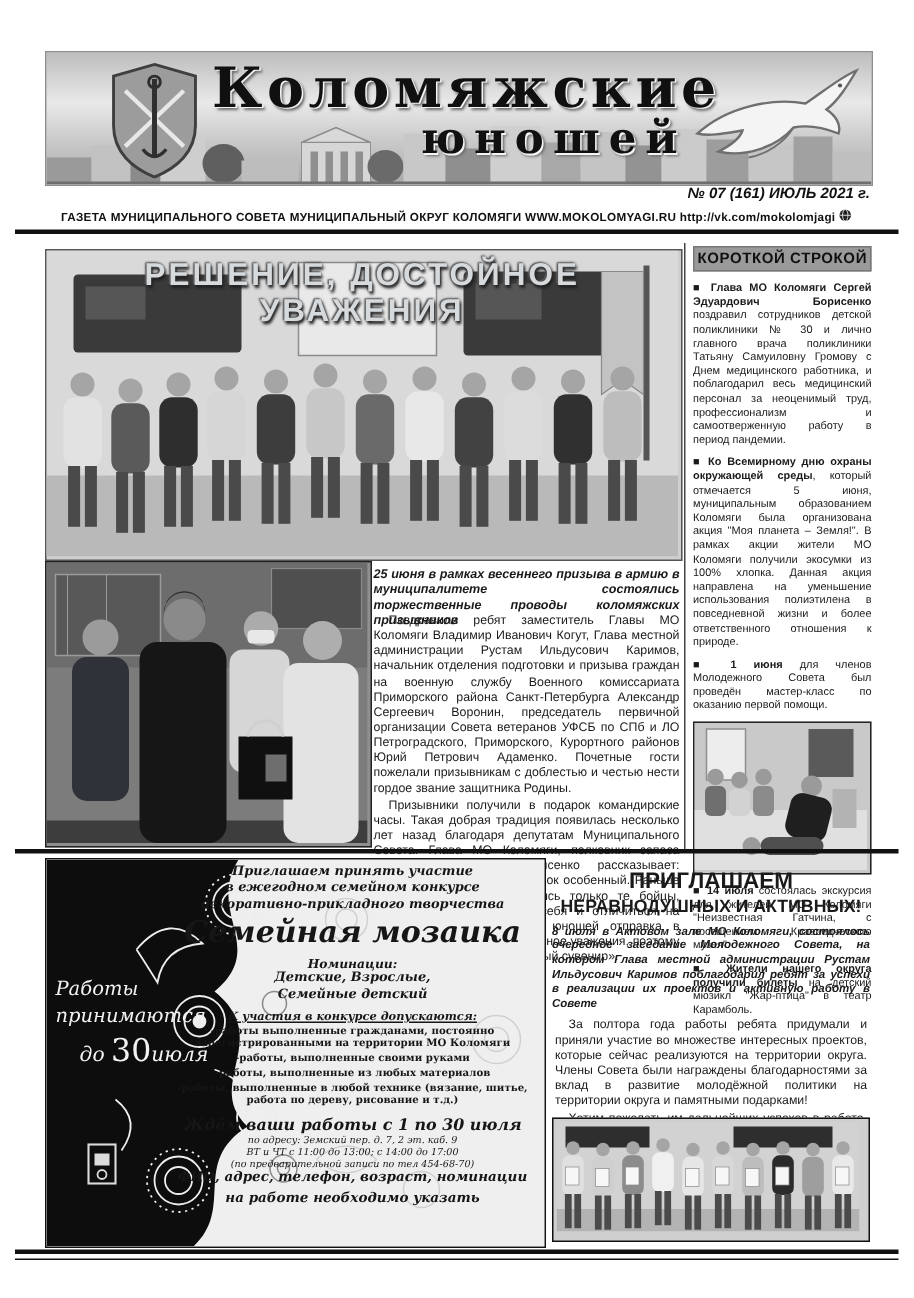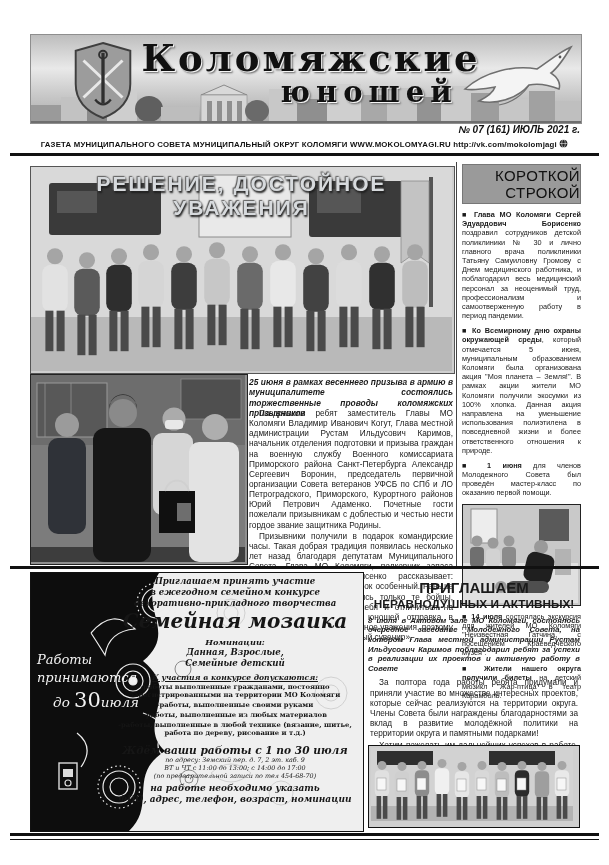--- a/index.html
+++ b/index.html
@@ -31,22 +31,22 @@
     font-size:21px;font-weight:bold;letter-spacing:2px;color:#d7dadd;
     text-shadow:0 0 2px #2b2b2b,1px 2px 2px #1f1f1f,-1px -1px 1px #777;}
   .lead-block{left:249px;top:377px;width:204px;font-size:8.4px;line-height:1.22;
     font-weight:bold;font-style:italic;text-align:justify;}
   .photo2{left:30px;top:374px;width:216px;height:189px;border:1px solid #222;background:#8f8f8f;}
   .body-block{left:249px;top:409px;width:204px;font-size:8.25px;line-height:1.23;text-align:justify;}
   .body-block p{margin:0 0 1px 0;text-indent:10px;}
   .vrule{left:456px;top:162px;width:1px;height:406px;background:#444;}
 
   .brief-col{left:462px;top:164px;width:119px;}
-  .brief-head{background:#9a9a9a;color:#101010;font-weight:normal;font-size:15px;
-    text-align:right;padding:2px 0 2px 0;letter-spacing:.4px;border:1px solid #777;}
+  .brief-head{background:#9a9a9a;color:#101010;font-weight:bold;font-size:10px;
+    text-align:center;padding:2px 0 2px 0;letter-spacing:.4px;border:1px solid #777;}
   .brief-item{font-size:7.3px;line-height:1.26;text-align:justify;margin-top:6px;}
   .brief-item .b{font-weight:bold;}
   .photo3{width:117px;height:100px;border:1px solid #222;background:#c9c9c9;margin-top:6px;}
 
   .rule-mid{left:10px;top:566px;width:589px;height:3px;background:#111;}
 
   
   .poster{left:30px;top:572px;width:332px;height:258px;border:1px solid #111;background:#efefef;overflow:hidden;}
   .poster-svg{left:0;top:0;}
   .poster-deadline{left:6px;top:78px;width:118px;color:#f2f2f2;
@@ -310,33 +310,33 @@
     <span class="d2">принимаются</span>
     <span class="d3"><span>до </span><span class="big">30</span><span>июля</span></span>
   </div>
 
   <div class="abs poster-body">
     <div class="pb-invite">Приглашаем принять участие</div>
     <div class="pb-invite">в ежегодном семейном конкурсе</div>
     <div class="pb-invite">декоративно-прикладного творчества</div>
     <div class="pb-title">Семейная мозаика</div>
     <div class="pb-nomlab">Номинации:</div>
-    <div class="pb-nom">Данная, Взрослые,</div>
+    <div class="pb-nom">Детские, Взрослые,</div>
     <div class="pb-nom">Семейные детский</div>
     <div class="pb-ruleslab">К участия в конкурсе допускаются:</div>
     <div class="pb-rule">-работы выполненные гражданами, постоянно зарегистрированными на территории МО Коломяги</div>
     <div class="pb-rule">-работы, выполненные своими руками</div>
     <div class="pb-rule">-работы, выполненные из любых материалов</div>
     <div class="pb-rule">-работы, выполненные в любой технике (вязание, шитье, работа по дереву, рисование и т.д.)</div>
     <div class="pb-submit">Ждём ваши работы с 1 по 30 июля</div>
     <div class="pb-addr">по адресу: Земский пер. д. 7, 2 эт. каб. 9</div>
     <div class="pb-addr">ВТ и ЧТ с 11:00 до 13:00; с 14:00 до 17:00</div>
     <div class="pb-addr">(по предварительной записи по тел 454-68-70)</div>
+    <div class="pb-note" style="margin-top:0;">ФИО, адрес, телефон, возраст, номинации</div>
     <div class="pb-note">на работе необходимо указать</div>
-    <div class="pb-note" style="margin-top:0;">ФИО, адрес, телефон, возраст, номинации</div>
   </div>
 </div>
 
 <div class="abs youth">
   <div class="youth-h1">ПРИГЛАШАЕМ</div>
   <div class="youth-h2">НЕРАВНОДУШНЫХ И АКТИВНЫХ!</div>
   <div class="youth-lead">8 июля в Актовом зале МО Коломяги, состоялось очередное заседание Молодежного Совета, на котором Глава местной администрации Рустам Ильдусович Каримов поблагодарил ребят за успехи в реализации их проектов и активную работу в Совете</div>
   <div class="youth-body">
     <p>За полтора года работы ребята придумали и приняли участие во множестве интересных проектов, которые сейчас реализуются на территории округа. Члены Совета были награждены благодарностями за вклад в развитие молодёжной политики на территории округа и памятными подарками!</p>
     <p>Хотим пожелать им дальнейших успехов в работе, новых идей и великих достижений!</p>

